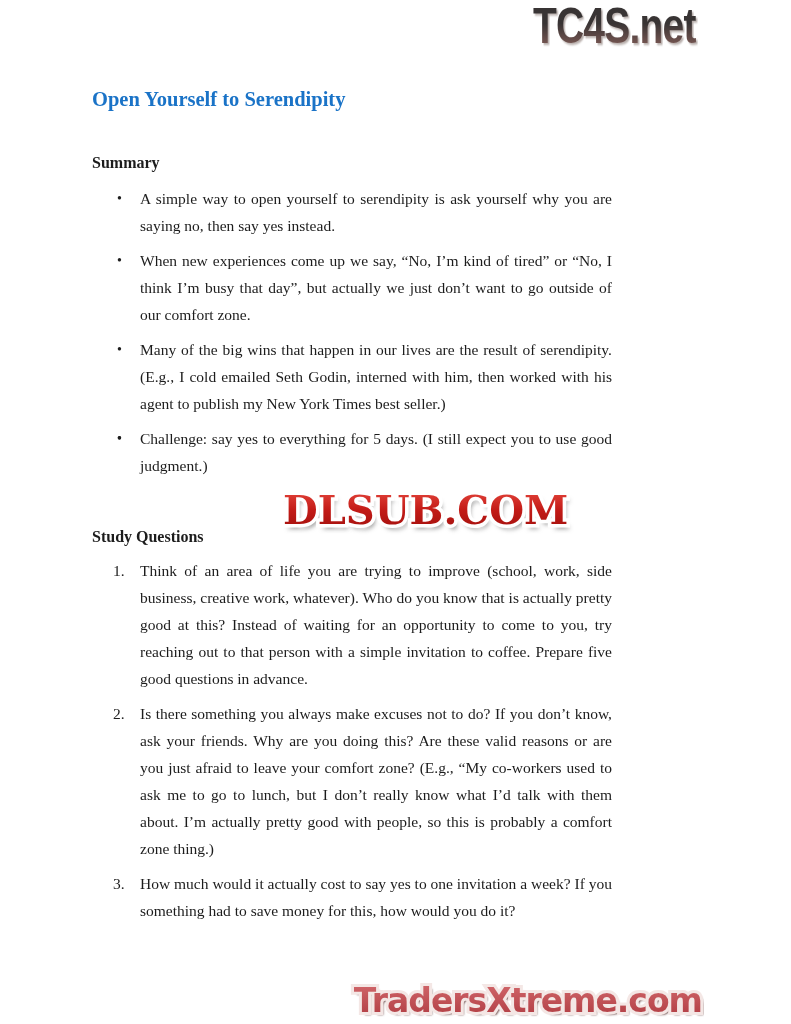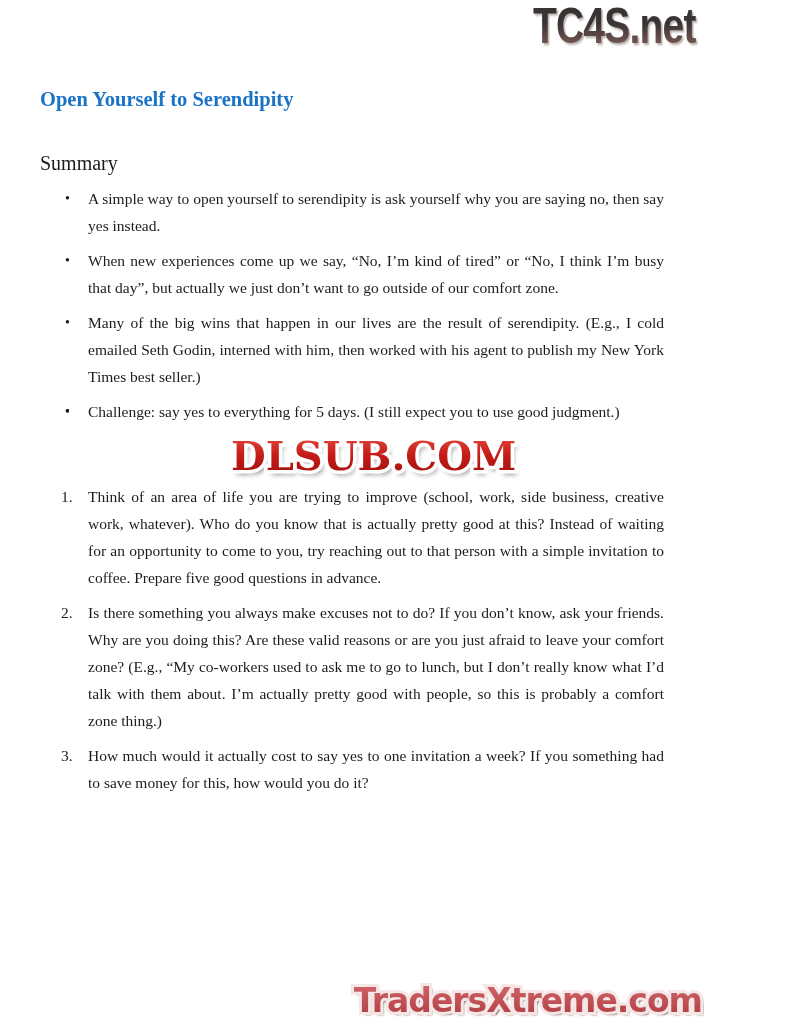--- a/index.html
+++ b/index.html
@@ -6,39 +6,39 @@
     --heading-blue:#1a73c7;
     --body-text:#1c1c1c;
     --dlsub-top:#e84a40; --dlsub-mid:#c31b17; --dlsub-bottom:#9e0f0c;
     --traders-top:#d2686c; --traders-bottom:#ae3a40;
     --tc4s-top:#383434; --tc4s-bottom:#8c625c;
   }
   *{margin:0;padding:0;box-sizing:border-box;}
   html,body{background:#ffffff;}
   body{width:791px;height:1024px;font-family:"Liberation Serif",serif;color:var(--body-text);}
   .page{position:relative;width:704px;height:1024px;overflow:hidden;background:#ffffff;}
-  .content{padding:0 40px;}
+  .content{padding:0 92px;}
 
   
   .tc4s{
     position:absolute;top:0px;right:8px;
     font-family:"Liberation Sans",sans-serif;font-weight:700;font-size:50px;line-height:52px;
     letter-spacing:-1px;
     transform:scaleX(0.78);transform-origin:100% 0;
     background:linear-gradient(180deg,var(--tc4s-top) 0%,var(--tc4s-top) 45%,var(--tc4s-bottom) 100%);
     -webkit-background-clip:text;background-clip:text;color:transparent;
     filter:drop-shadow(2px 2px 1px rgba(175,165,162,0.9));
   }
 
   .title{
     color:var(--heading-blue);
     font-size:20.5px;font-weight:bold;line-height:26px;
     margin-top:86px;
   }
-  .subhead{font-size:20px;font-weight:normal;line-height:20px;margin-top:41px;}
+  .subhead{font-size:16px;font-weight:bold;line-height:20px;margin-top:41px;}
   .subhead.questions{margin-top:0;position:relative;z-index:1;}
 
   ul.bullets,ol.questions{list-style:none;margin-top:12px;}
   ol.questions{margin-top:10px;}
   ul.bullets li,ol.questions li{
     position:relative;padding-left:48px;margin-bottom:8px;
     font-size:15.5px;line-height:27px;text-align:justify;
   }
   .bullet-marker{position:absolute;left:25px;top:0;font-size:14px;}
   .num-marker{position:absolute;left:21px;top:0;}
@@ -115,20 +115,21 @@
           <span class="bullet-marker">•</span>
           <span>Challenge: say yes to everything for 5 days. (I still expect you to use good judgment.)</span>
         </li>
       </ul>
 
     <div class="dlsub">
       <span class="logo-layer back">DLSUB.COM</span>
       <span class="logo-layer front">DLSUB.COM</span>
     </div>
 
+    <h2 class="subhead questions">Study Questions</h2>
 
     <ol class="questions">
 
         <li>
           <span class="num-marker">1.</span>
           <span>Think of an area of life you are trying to improve (school, work, side business, creative work, whatever). Who do you know that is actually pretty good at this? Instead of waiting for an opportunity to come to you, try reaching out to that person with a simple invitation to coffee. Prepare five good questions in advance.</span>
         </li>
 
         <li>
           <span class="num-marker">2.</span>

